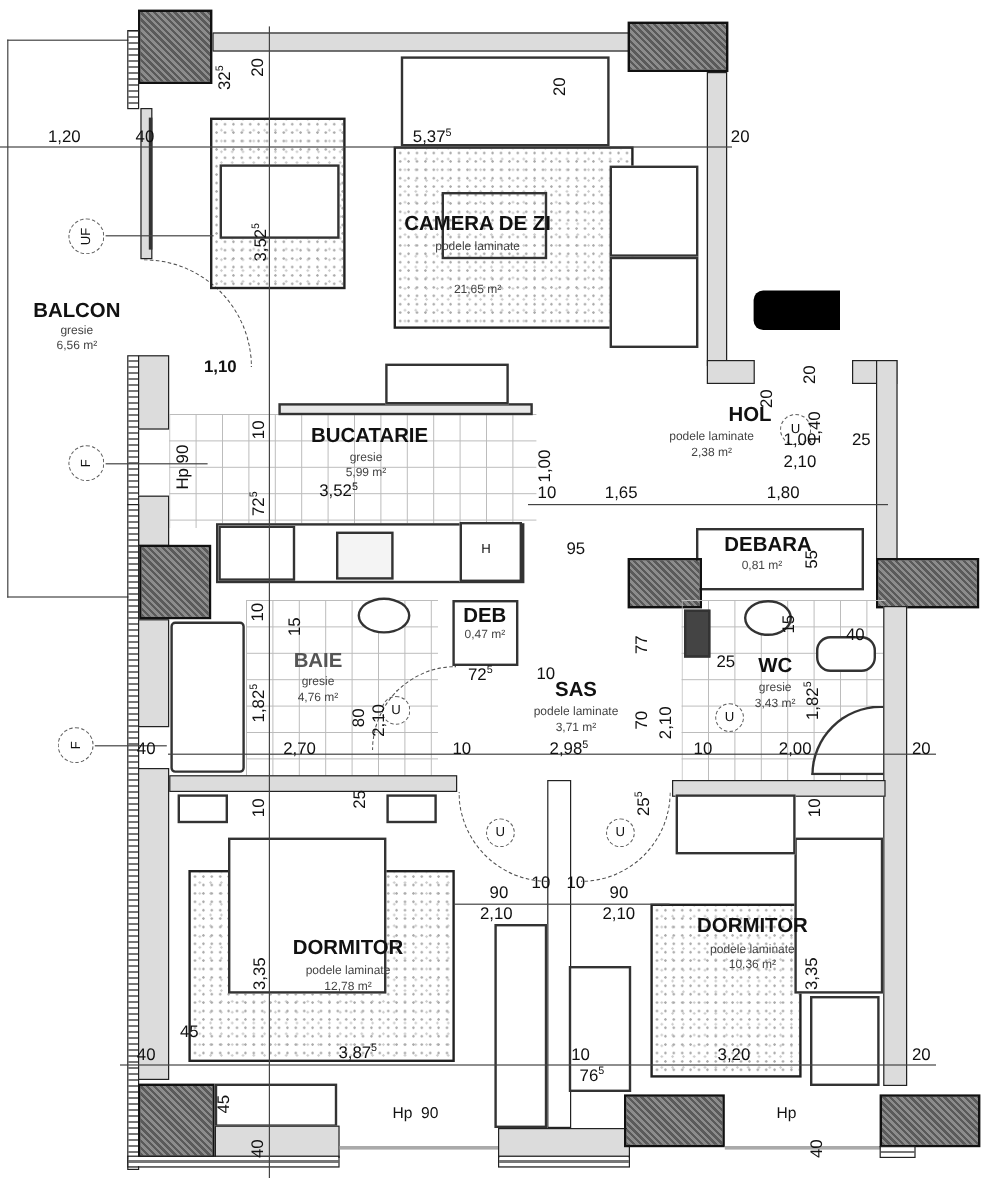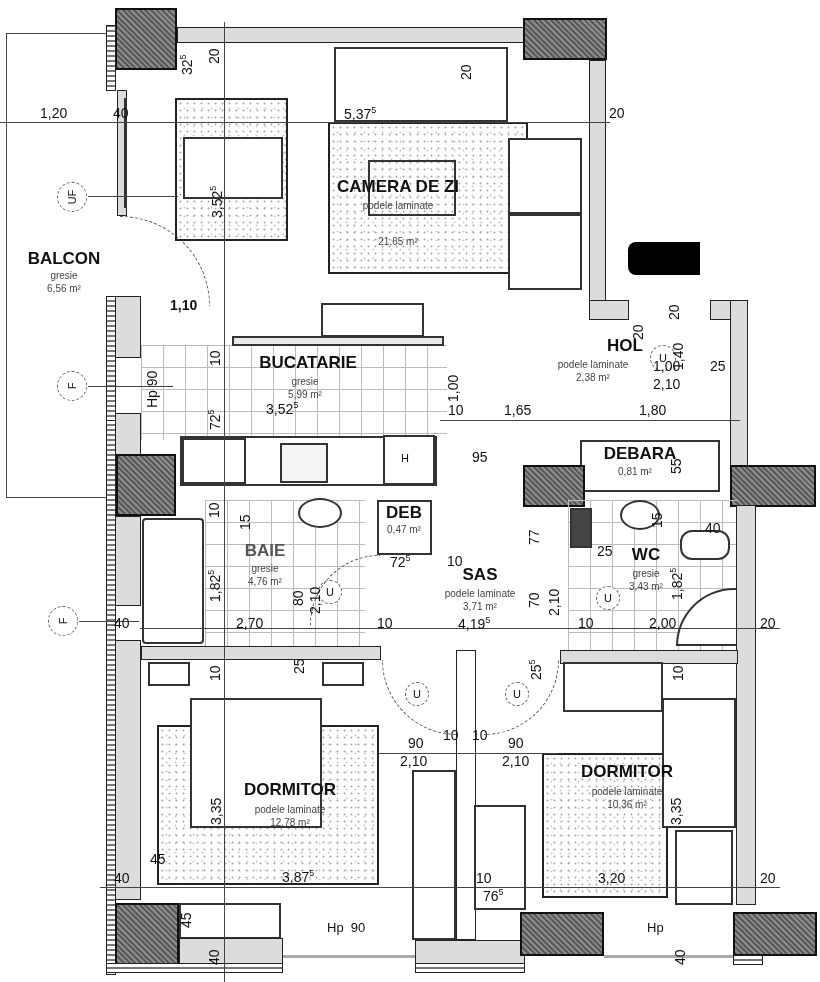--- a/index.html
+++ b/index.html
@@ -224,21 +224,21 @@
   <div class="dim v" style="left:206px;top:518px;">10</div>
   <div class="dim v" style="left:237px;top:530px;">15</div>
   <div class="dim v" style="left:206px;top:602px;"><span>1,82</span><sup>5</sup></div>
   <div class="dim v" style="left:290px;top:606px;">80</div>
   <div class="dim v" style="left:307px;top:614px;">2,10</div>
   <div class="dim" style="left:390px;top:553px;"><span>72</span><sup>5</sup></div>
   <div class="dim" style="left:447px;top:553px;">10</div>
   <div class="dim" style="left:114px;top:615px;">40</div>
   <div class="dim" style="left:236px;top:615px;">2,70</div>
   <div class="dim" style="left:377px;top:615px;">10</div>
-  <div class="dim" style="left:458px;top:615px;"><span>4,19</span><sup>5</sup></div>
+  <div class="dim" style="left:458px;top:615px;"><span>2,98</span><sup>5</sup></div>
   <div class="dim v" style="left:526px;top:545px;">77</div>
   <div class="dim" style="left:597px;top:543px;">25</div>
   <div class="dim v" style="left:649px;top:528px;">15</div>
   <div class="dim" style="left:705px;top:520px;">40</div>
   <div class="dim v" style="left:526px;top:608px;">70</div>
   <div class="dim v" style="left:546px;top:616px;">2,10</div>
   <div class="dim v" style="left:668px;top:600px;"><span>1,82</span><sup>5</sup></div>
   <div class="dim" style="left:578px;top:615px;">10</div>
   <div class="dim" style="left:649px;top:615px;">2,00</div>
   <div class="dim" style="left:760px;top:615px;">20</div>

